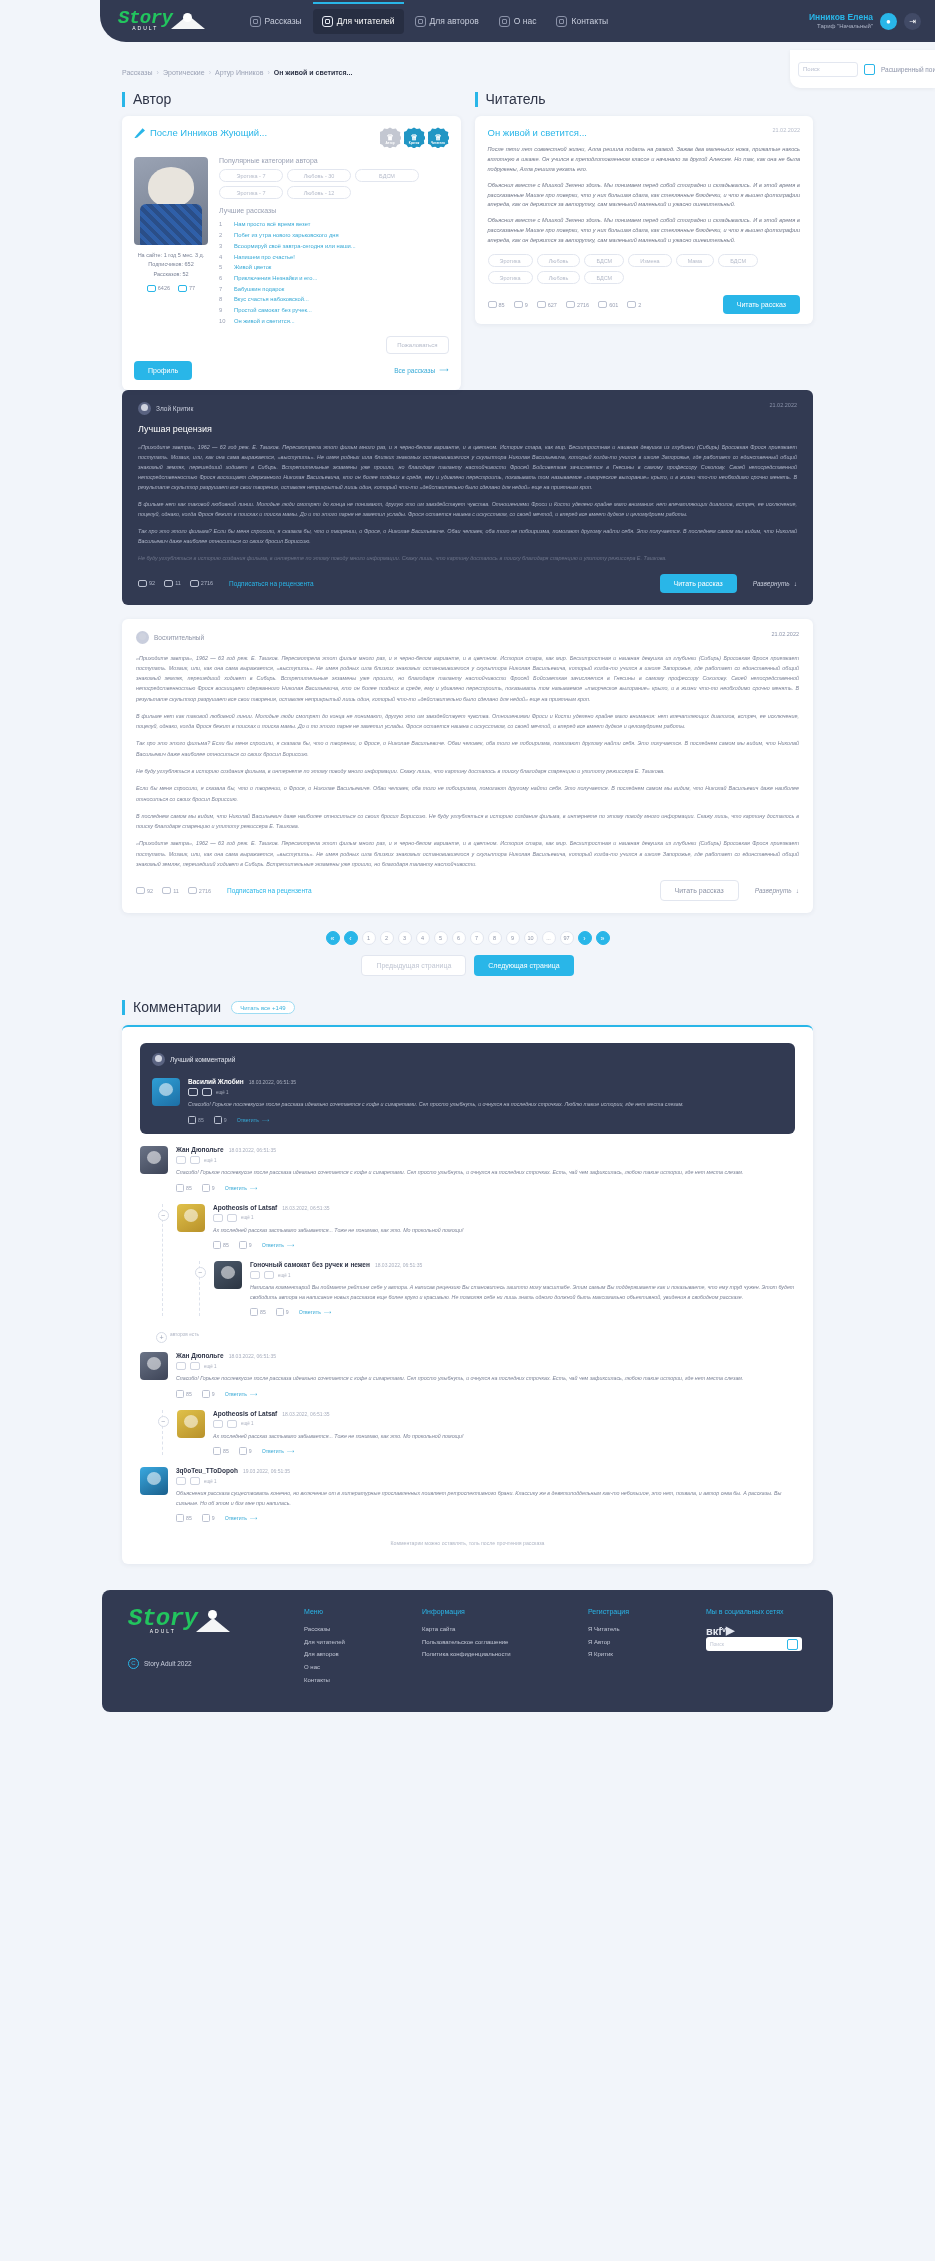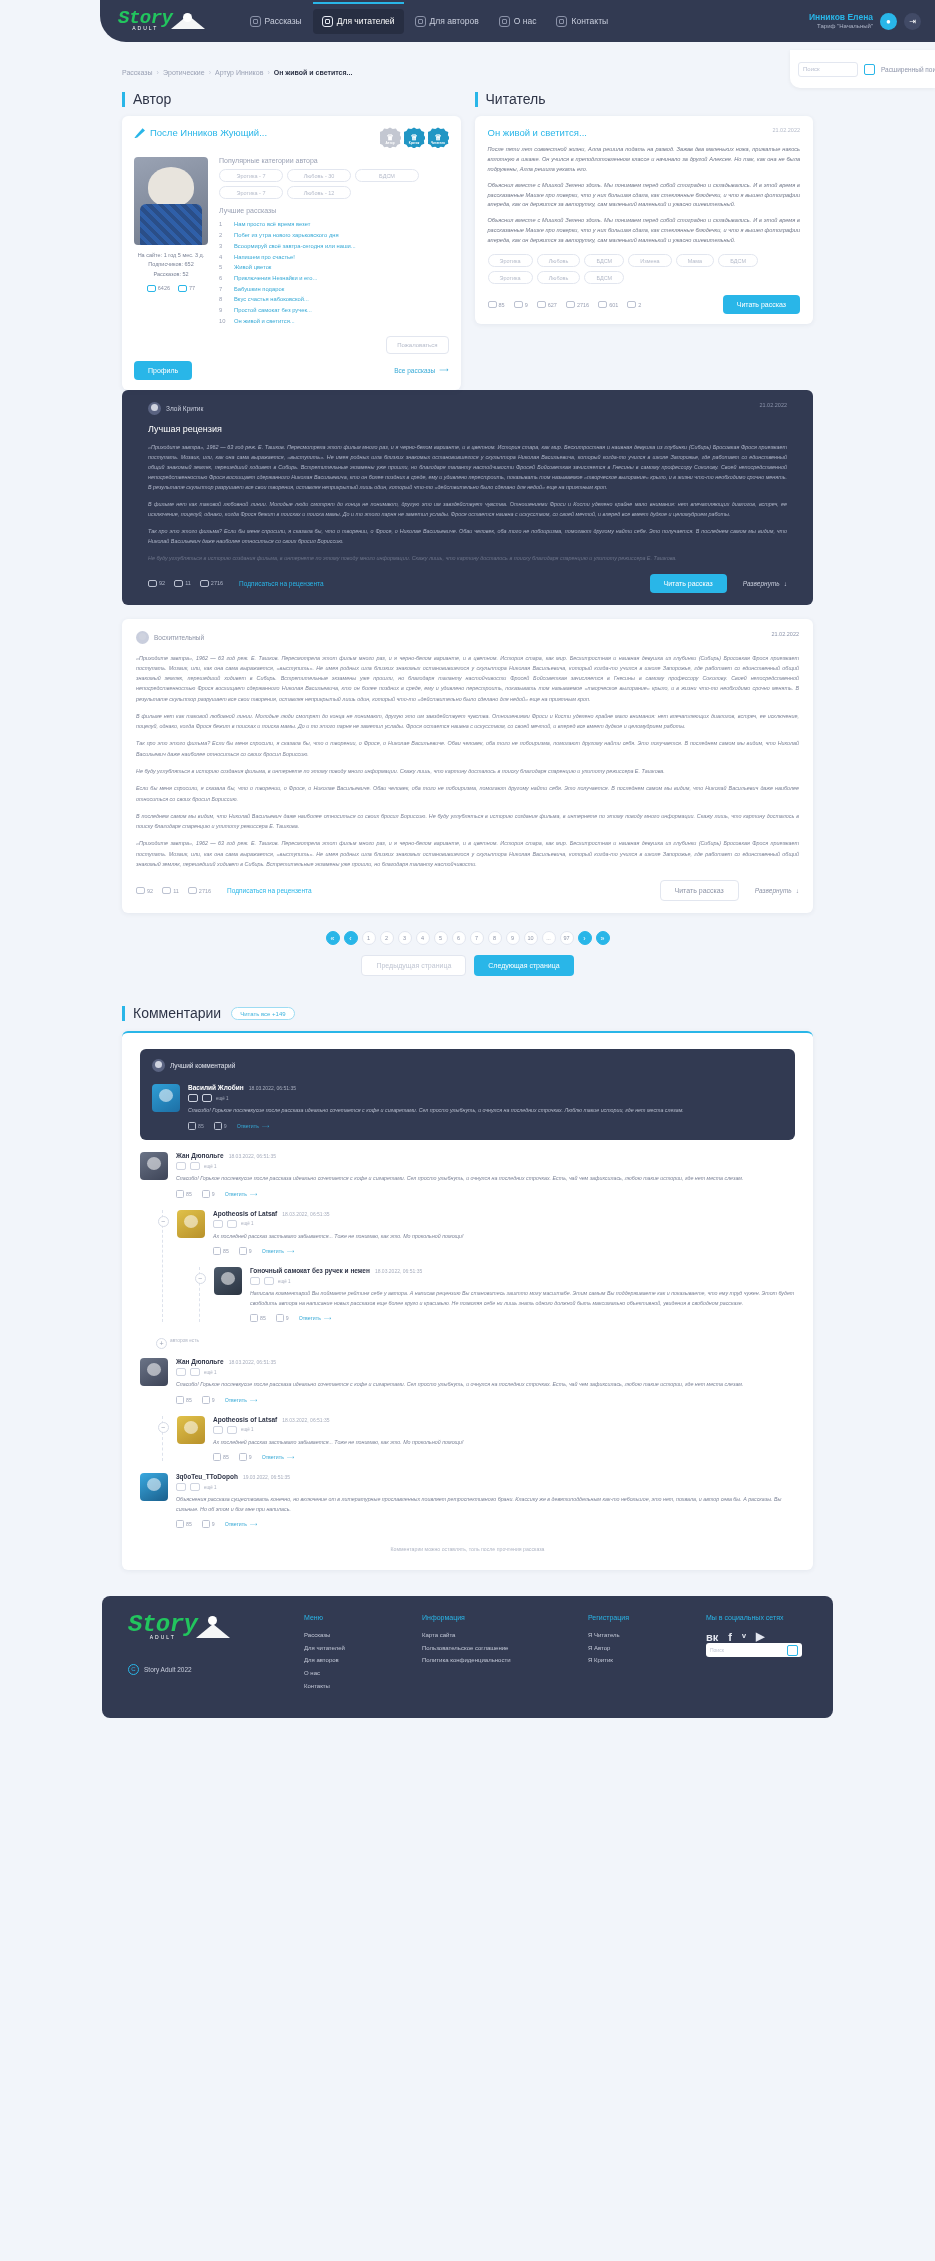--- a/index.html
+++ b/index.html
@@ -90,21 +90,21 @@
   .an-date{font-size:5.5px;color:#b5bbca}
   .an-text{font-size:5.6px;line-height:1.75;color:#6e7587;font-style:italic;margin-top:7px;text-align:justify}
   .an-text p{margin-bottom:6px}
   .an-tags{display:flex;flex-wrap:wrap;gap:4px;margin-top:9px}
   .an-tags .tag{width:auto;padding:2.5px 11px}
   .an-foot{display:flex;align-items:center;justify-content:space-between;margin-top:11px}
   .icons{display:flex;gap:9px;align-items:center;font-size:5.5px;color:#9aa1b4}
   .icons .a-stat .sq{border-color:#bcc2d1}
 
   
-  .rev-dark{background:#323a52;border-radius:6px;padding:12px 26px;color:#d6dae5}
+  .rev-dark{background:#323a52;border-radius:6px;padding:12px 16px;color:#d6dae5}
   .rev-user{display:flex;align-items:center;gap:5px;font-size:6.5px;color:#c9cedd}
   .ava-sm{width:13px;height:13px;border-radius:50%;background:#5a6381;flex:none;position:relative;overflow:hidden}
   .ava-sm:after{content:"";position:absolute;left:3px;top:2px;width:7px;height:7px;border-radius:50%;background:#cfd3df}
   .rev-h{font-size:9px;color:#fff;margin:9px 0 8px}
   .rev-date{font-size:5.5px;color:#8b93aa}
   .rev-body{font-size:5.4px;line-height:1.85;color:#aeb5c8;font-style:italic;text-align:justify}
   .rev-body p{margin-bottom:7px}
   .rev-foot{display:flex;align-items:center;gap:16px;margin-top:11px}
   .rev-foot .sub{font-size:6.5px;color:#29b6e8}
   .rev-foot .spacer{flex:1}
@@ -146,33 +146,33 @@
   .cm-rank span{font-size:4.5px;color:#a8aebe}
   .cm-text{font-size:5.3px;line-height:1.8;color:#7b8296;font-style:italic}
   .cm-best .cm-text{color:#b7bdcd}
   .cm-acts{display:flex;gap:10px;align-items:center;margin-top:6px;font-size:5.2px;color:#9aa1b4}
   .cm-acts .rep{color:#36a9d6;display:flex;gap:3px;align-items:center}
   .thumb{width:8px;height:8px;border:1px solid #bcc2d1;border-radius:1.5px;flex:none}
   .nest{margin-left:22px;padding-left:14px;border-left:1px dashed #dde2ec;position:relative}
   .nest2{margin-left:22px;padding-left:14px;border-left:1px dashed #dde2ec;position:relative}
   .collapse{position:absolute;left:-5.5px;top:6px;width:11px;height:11px;border:1px solid #d6dbe6;border-radius:50%;background:#fff;font-size:7px;line-height:9px;text-align:center;color:#9aa1b4;z-index:2}
   .cm-more{text-align:center;font-size:5.2px;color:#b0b6c5;margin-top:18px}
-  .cm-sec-head{display:flex;align-items:center;gap:10px;margin-top:30px}
+  .cm-sec-head{display:flex;align-items:center;gap:10px;margin-top:24px}
 
   
   .footer{background:#323a52;border-radius:8px;margin:26px 102px 0;padding:18px 26px;display:flex;gap:26px;color:#c9cedd;height:122px}
   .f-brand{width:150px;flex:none}
   .f-copy{font-size:6.5px;color:#c9cedd;display:flex;align-items:center;gap:5px;margin-top:22px}
   .f-copy .c{width:11px;height:11px;border:1px solid #29b6e8;border-radius:50%;color:#29b6e8;font-size:6px;display:flex;align-items:center;justify-content:center}
   .f-col{min-width:92px}
   .f-col h4{font-size:7px;color:#29b6e8;font-weight:400;margin-bottom:8px}
   .f-col a{display:block;font-size:6px;color:#c2c7d6;text-decoration:none;line-height:2.1}
   .f-soc{margin-left:auto;width:150px}
   .f-soc h4{font-size:7px;color:#29b6e8;font-weight:400;margin-bottom:9px}
-  .socs{display:flex;gap:10px;align-items:center;}
+  .socs{display:flex;align-items:center;}
   .soc{font-size:11px;color:#e3e6ef;font-weight:700}
   .f-search{width:96px;height:14px;background:#fff;border-radius:3px;display:flex;align-items:center;padding:0 4px;justify-content:space-between}
   .f-search .ph{font-size:5px;color:#c0c6d3}
 </style>
 </head>
 <body>
 
 <div class="page">
 
   <div class="hdr-wrap">

